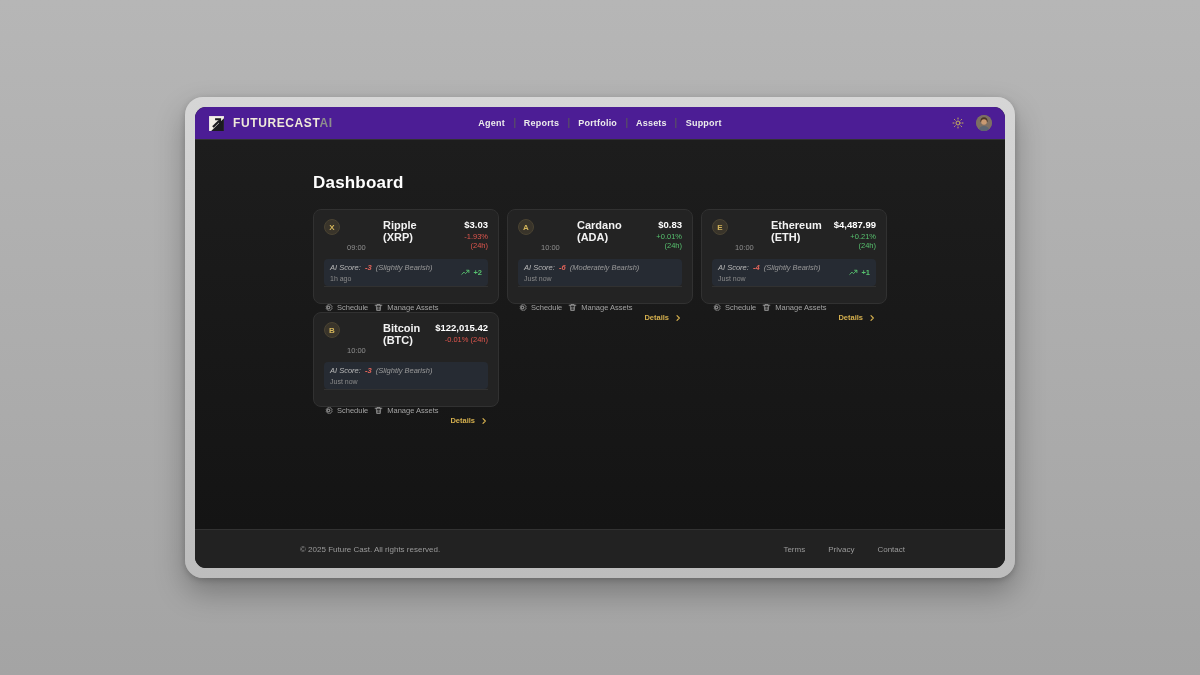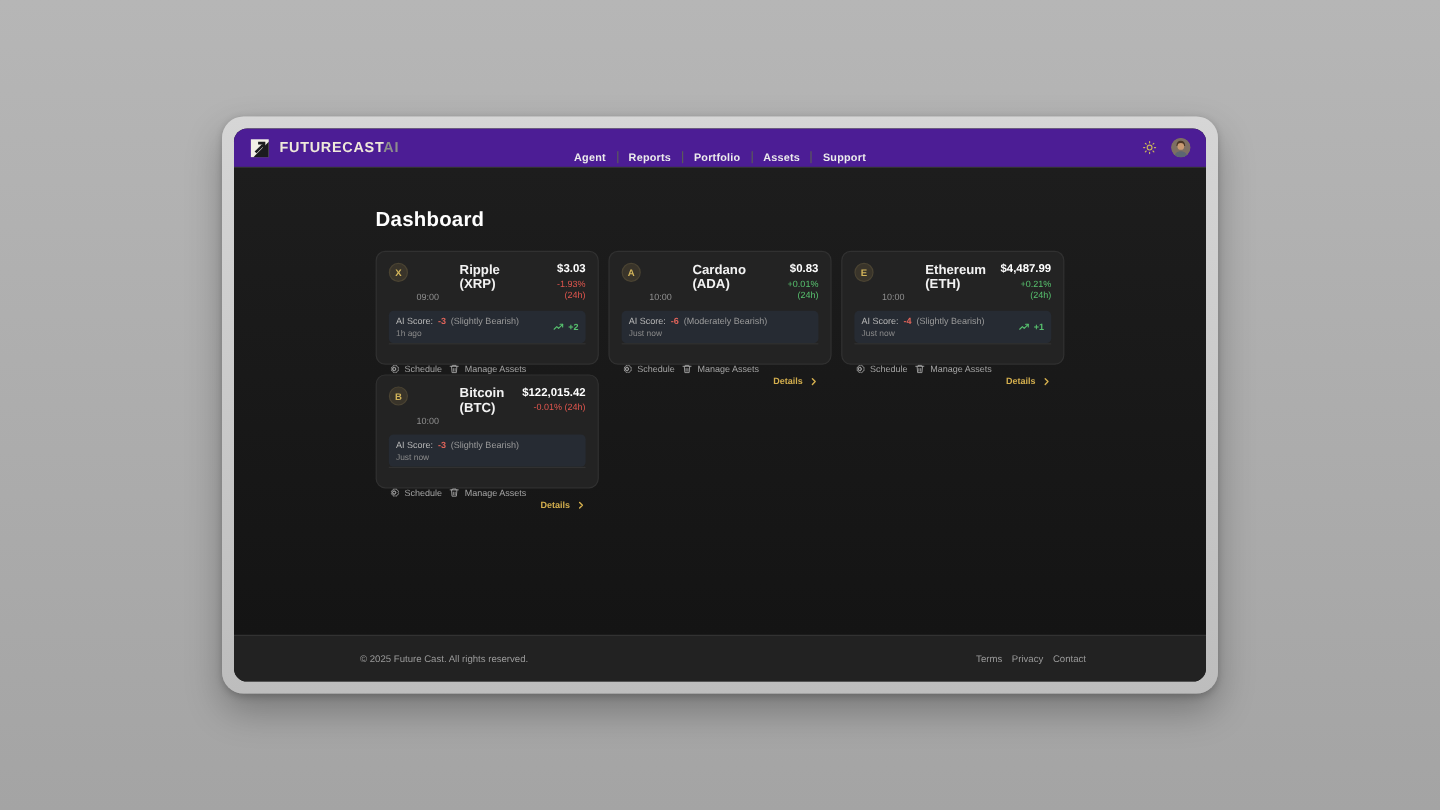--- a/index.html
+++ b/index.html
@@ -24,21 +24,21 @@
   .topbar {
     height:33px; flex:0 0 33px; background:#4c1d95;
     border-bottom:1px solid #323232;
     display:flex; align-items:center; padding:0 13px; position:relative;
   }
   .brand { display:flex; align-items:center; gap:8px; cursor:pointer; }
   .brand-icon { width:17px; height:17px; display:block; }
   .brand-text { font-size:12px; font-weight:bold; letter-spacing:.6px; color:#efe9da; }
   .brand-text .dim { color:#8d8d8d; }
   .nav {
-    position:absolute; left:50%; top:8px; height:100%; transform:translateX(-50%);
+    position:absolute; left:50%; top:0; height:100%; transform:translateX(-50%);
     display:flex; align-items:center; gap:9px;
   }
   .nav-item {
     background:none; border:none; font-family:inherit;
     font-size:9px; font-weight:bold; color:#ececec; cursor:pointer; letter-spacing:.2px;
   }
   .nav-sep { width:1px; height:10px; background:#5a5a5a; }
   .top-right { margin-left:auto; display:flex; align-items:center; gap:12px; }
   .theme-btn { background:none; border:none; cursor:pointer; color:#c8b35a; width:12px; height:12px; padding:0; }
   .theme-btn svg { width:12px; height:12px; display:block; }
@@ -71,21 +71,21 @@
   .asset-time { color:#8f8f8f; font-size:7.5px; margin-top:0; }
   .price-block { margin-left:auto; text-align:right; }
   .price { color:#ffffff; font-size:9.5px; font-weight:bold; }
   .price-change { font-size:7.5px; margin-top:2px; }
   .price-change.down { color:#e0564e; }
   .price-change.up { color:#57c16e; }
   .score-strip {
     margin-top:7px; background:#262b33; border-radius:4px;
     padding:4px 6px; display:flex; align-items:center;
   }
-  .score-line1 { font-size:7.5px; color:#b8b8b8; }
+  .score-line1 { font-size:7.5px; color:#b8b8b8;font-style:italic; }
   .score-value { color:#e0645a; font-weight:bold; margin:0 2px; }
   .score-sentiment { color:#9a9a9a; }
   .score-updated { font-size:7px; color:#8a8a8a; margin-top:3px; }
   .trend-badge { margin-left:auto; display:flex; align-items:center; gap:3px; color:#57c16e; font-size:7.5px; font-weight:bold; }
   .trend-badge svg { width:9px; height:9px; }
   .card-actions {
     margin-top:auto; border-top:1px solid #313131; padding-top:6px;
     display:flex; align-items:center; gap:6px;
   }
   .card-btn {
@@ -97,21 +97,21 @@
     margin-left:auto; background:none; border:none; cursor:pointer; font-family:inherit;
     display:flex; align-items:center; gap:5px; color:#d4af4e; font-size:7.5px; font-weight:bold; padding:0;margin-top:20px;
   }
   .details-btn svg { width:8px; height:8px; }
   
   .footbar {
     flex:0 0 39px; height:39px; background:#222222; border-top:1px solid #323232;
     display:flex; align-items:center; padding:0 100px 0 105px;
   }
   .copyright { color:#9a9a9a; font-size:8px; }
-  .foot-links { margin-left:auto; display:flex; gap:8px; }
+  .foot-links { margin-left:auto; display:flex; gap:23px; }
   .foot-link { background:none; border:none; cursor:pointer; font-family:inherit; color:#9a9a9a; font-size:8px; padding:0; }
 </style>
 </head>
 <body>
 
 <div class="device">
   <div class="app">
 
     <div class="topbar">
       <div class="brand">

